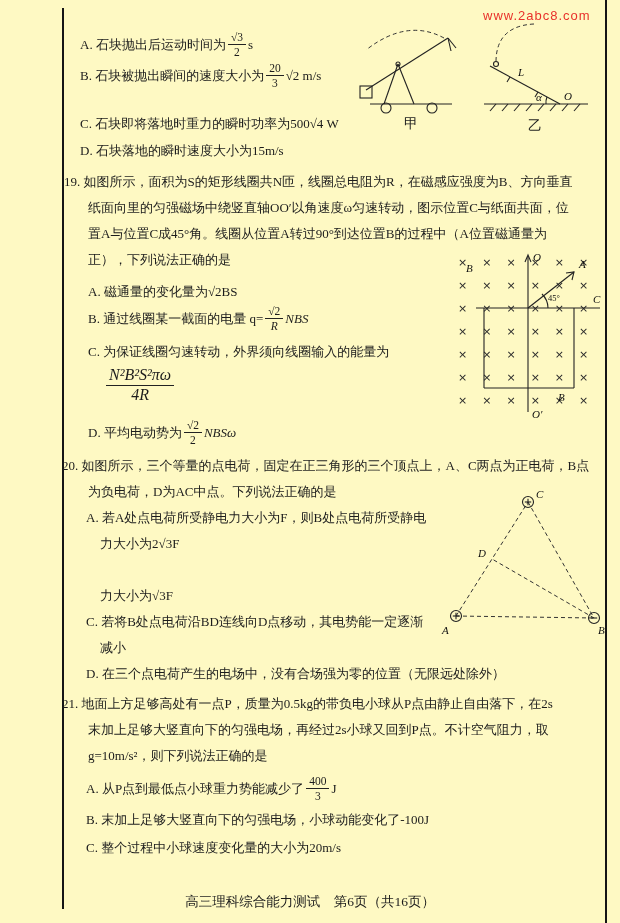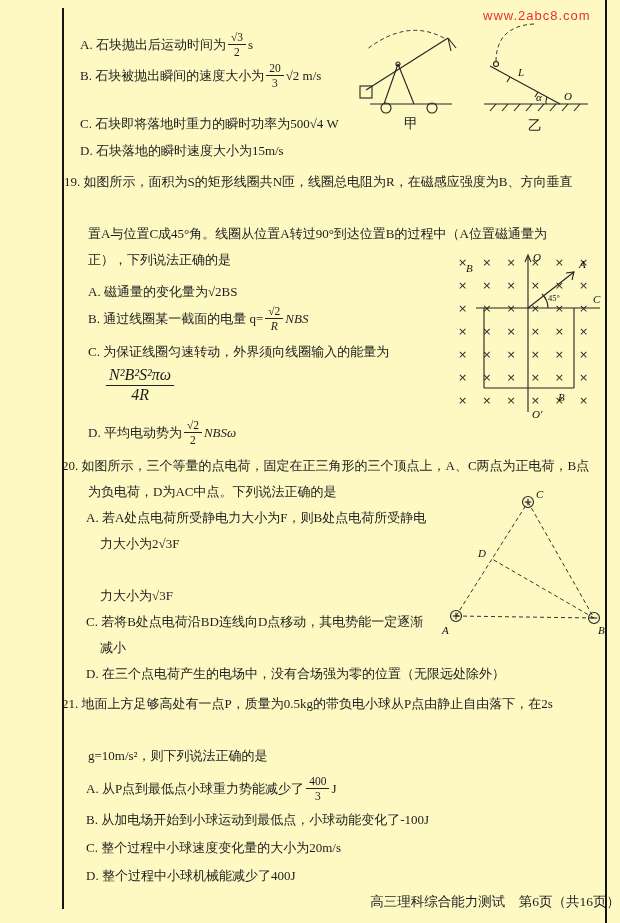--- a/index.html
+++ b/index.html
@@ -23,21 +23,21 @@
                color:#e8302a; letter-spacing:1px; }
   .fig { position:absolute; }
   .fig-label { text-align:center; font-size:14px; margin-top:1px; }
   svg { display:block; }
   .sk  { stroke:#222; stroke-width:1.1; fill:none; }
   .skd { stroke:#333; stroke-width:1;   fill:none; stroke-dasharray:4,3; }
   .svgtxt { font-family:"Liberation Serif","DejaVu Serif",serif; font-style:italic;
             font-size:11px; fill:#111; }
   .svgtxt-sm { font-family:"Liberation Serif","DejaVu Serif",serif; font-size:8.5px; fill:#111; }
   .fieldtxt { font-family:"DejaVu Sans",sans-serif; font-size:11px; fill:#2a2a2a; letter-spacing:15px; }
-  #footer { position:absolute; left:0; width:100%; top:893px; text-align:right; font-size:13.5px; }
+  #footer { position:absolute; left:0; width:100%; top:893px; text-align:center; font-size:13.5px; }
 </style>
 </head>
 <body>
 
 <div id="page">
 
   <div class="rule rule-left"></div>
   <div class="rule rule-right"></div>
 
   <div id="watermark">www.2abc8.com</div>
@@ -88,20 +88,21 @@
       <line class="sk" x1="36" y1="57" x2="33" y2="62"></line>
       <line class="sk" x1="64" y1="72" x2="61" y2="77"></line>
       <text class="svgtxt" x="44" y="56">L</text>
       <text class="svgtxt" x="90" y="80">O</text>
       <text class="svgtxt" x="62" y="81" font-size="9">α</text>
     </svg>
     <div class="fig-label">乙</div>
   </div>
 
   <div class="line" style="left:64px;top:174px">19. 如图所示，面积为S的矩形线圈共N匝，线圈总电阻为R，在磁感应强度为B、方向垂直</div>
+  <div class="line" style="left:88px;top:200px">纸面向里的匀强磁场中绕竖直轴OO′以角速度ω匀速转动，图示位置C与纸面共面，位</div>
   <div class="line" style="left:88px;top:226px">置A与位置C成45°角。线圈从位置A转过90°到达位置B的过程中（A位置磁通量为</div>
   <div class="line" style="left:88px;top:252px">正），下列说法正确的是</div>
   <div class="line" style="left:88px;top:284px">A. 磁通量的变化量为√2BS</div>
   <div class="line" style="left:88px;top:306px">
     <span>B. 通过线圈某一截面的电量 q=</span><span class="frac"><span class="fn">√2</span><span class="fd var">R</span></span><span class="var">NBS</span>
   </div>
   <div class="line" style="left:88px;top:344px">C. 为保证线圈匀速转动，外界须向线圈输入的能量为</div>
   <div class="line" style="left:104px;top:368px">
     <span class="frac bigfrac var"><span class="fn">N²B²S²πω</span><span class="fd">4R</span></span>
   </div>
@@ -169,23 +170,23 @@
         <line class="sk" x1="152.8" y1="132" x2="159.2" y2="132"></line>
       </g>
       <text class="svgtxt" x="98" y="12">C</text>
       <text class="svgtxt" x="40" y="71">D</text>
       <text class="svgtxt" x="4" y="148">A</text>
       <text class="svgtxt" x="160" y="148">B</text>
     </svg>
   </div>
 
   <div class="line" style="left:62px;top:696px">21. 地面上方足够高处有一点P，质量为0.5kg的带负电小球从P点由静止自由落下，在2s</div>
+  <div class="line" style="left:88px;top:722px">末加上足够大竖直向下的匀强电场，再经过2s小球又回到P点。不计空气阻力，取</div>
   <div class="line" style="left:88px;top:748px">g=10m/s²，则下列说法正确的是</div>
   <div class="line" style="left:86px;top:776px">
     <span>A. 从P点到最低点小球重力势能减少了</span><span class="frac"><span class="fn">400</span><span class="fd">3</span></span><span>J</span>
   </div>
-  <div class="line" style="left:86px;top:812px">B. 从加电场开始到小球运动到最低点，小球动能变化了-100J</div>
+  <div class="line" style="left:86px;top:812px">B. 末加上足够大竖直向下的匀强电场，小球动能变化了-100J</div>
   <div class="line" style="left:86px;top:840px">C. 整个过程中小球速度变化量的大小为20m/s</div>
-  <div class="line" style="left:86px;top:868px">D. 整个过程中小球机械能减少了400J</div>
 
   <div id="footer">高三理科综合能力测试　第6页（共16页）</div>
 
 </div>
 
 </body></html>

